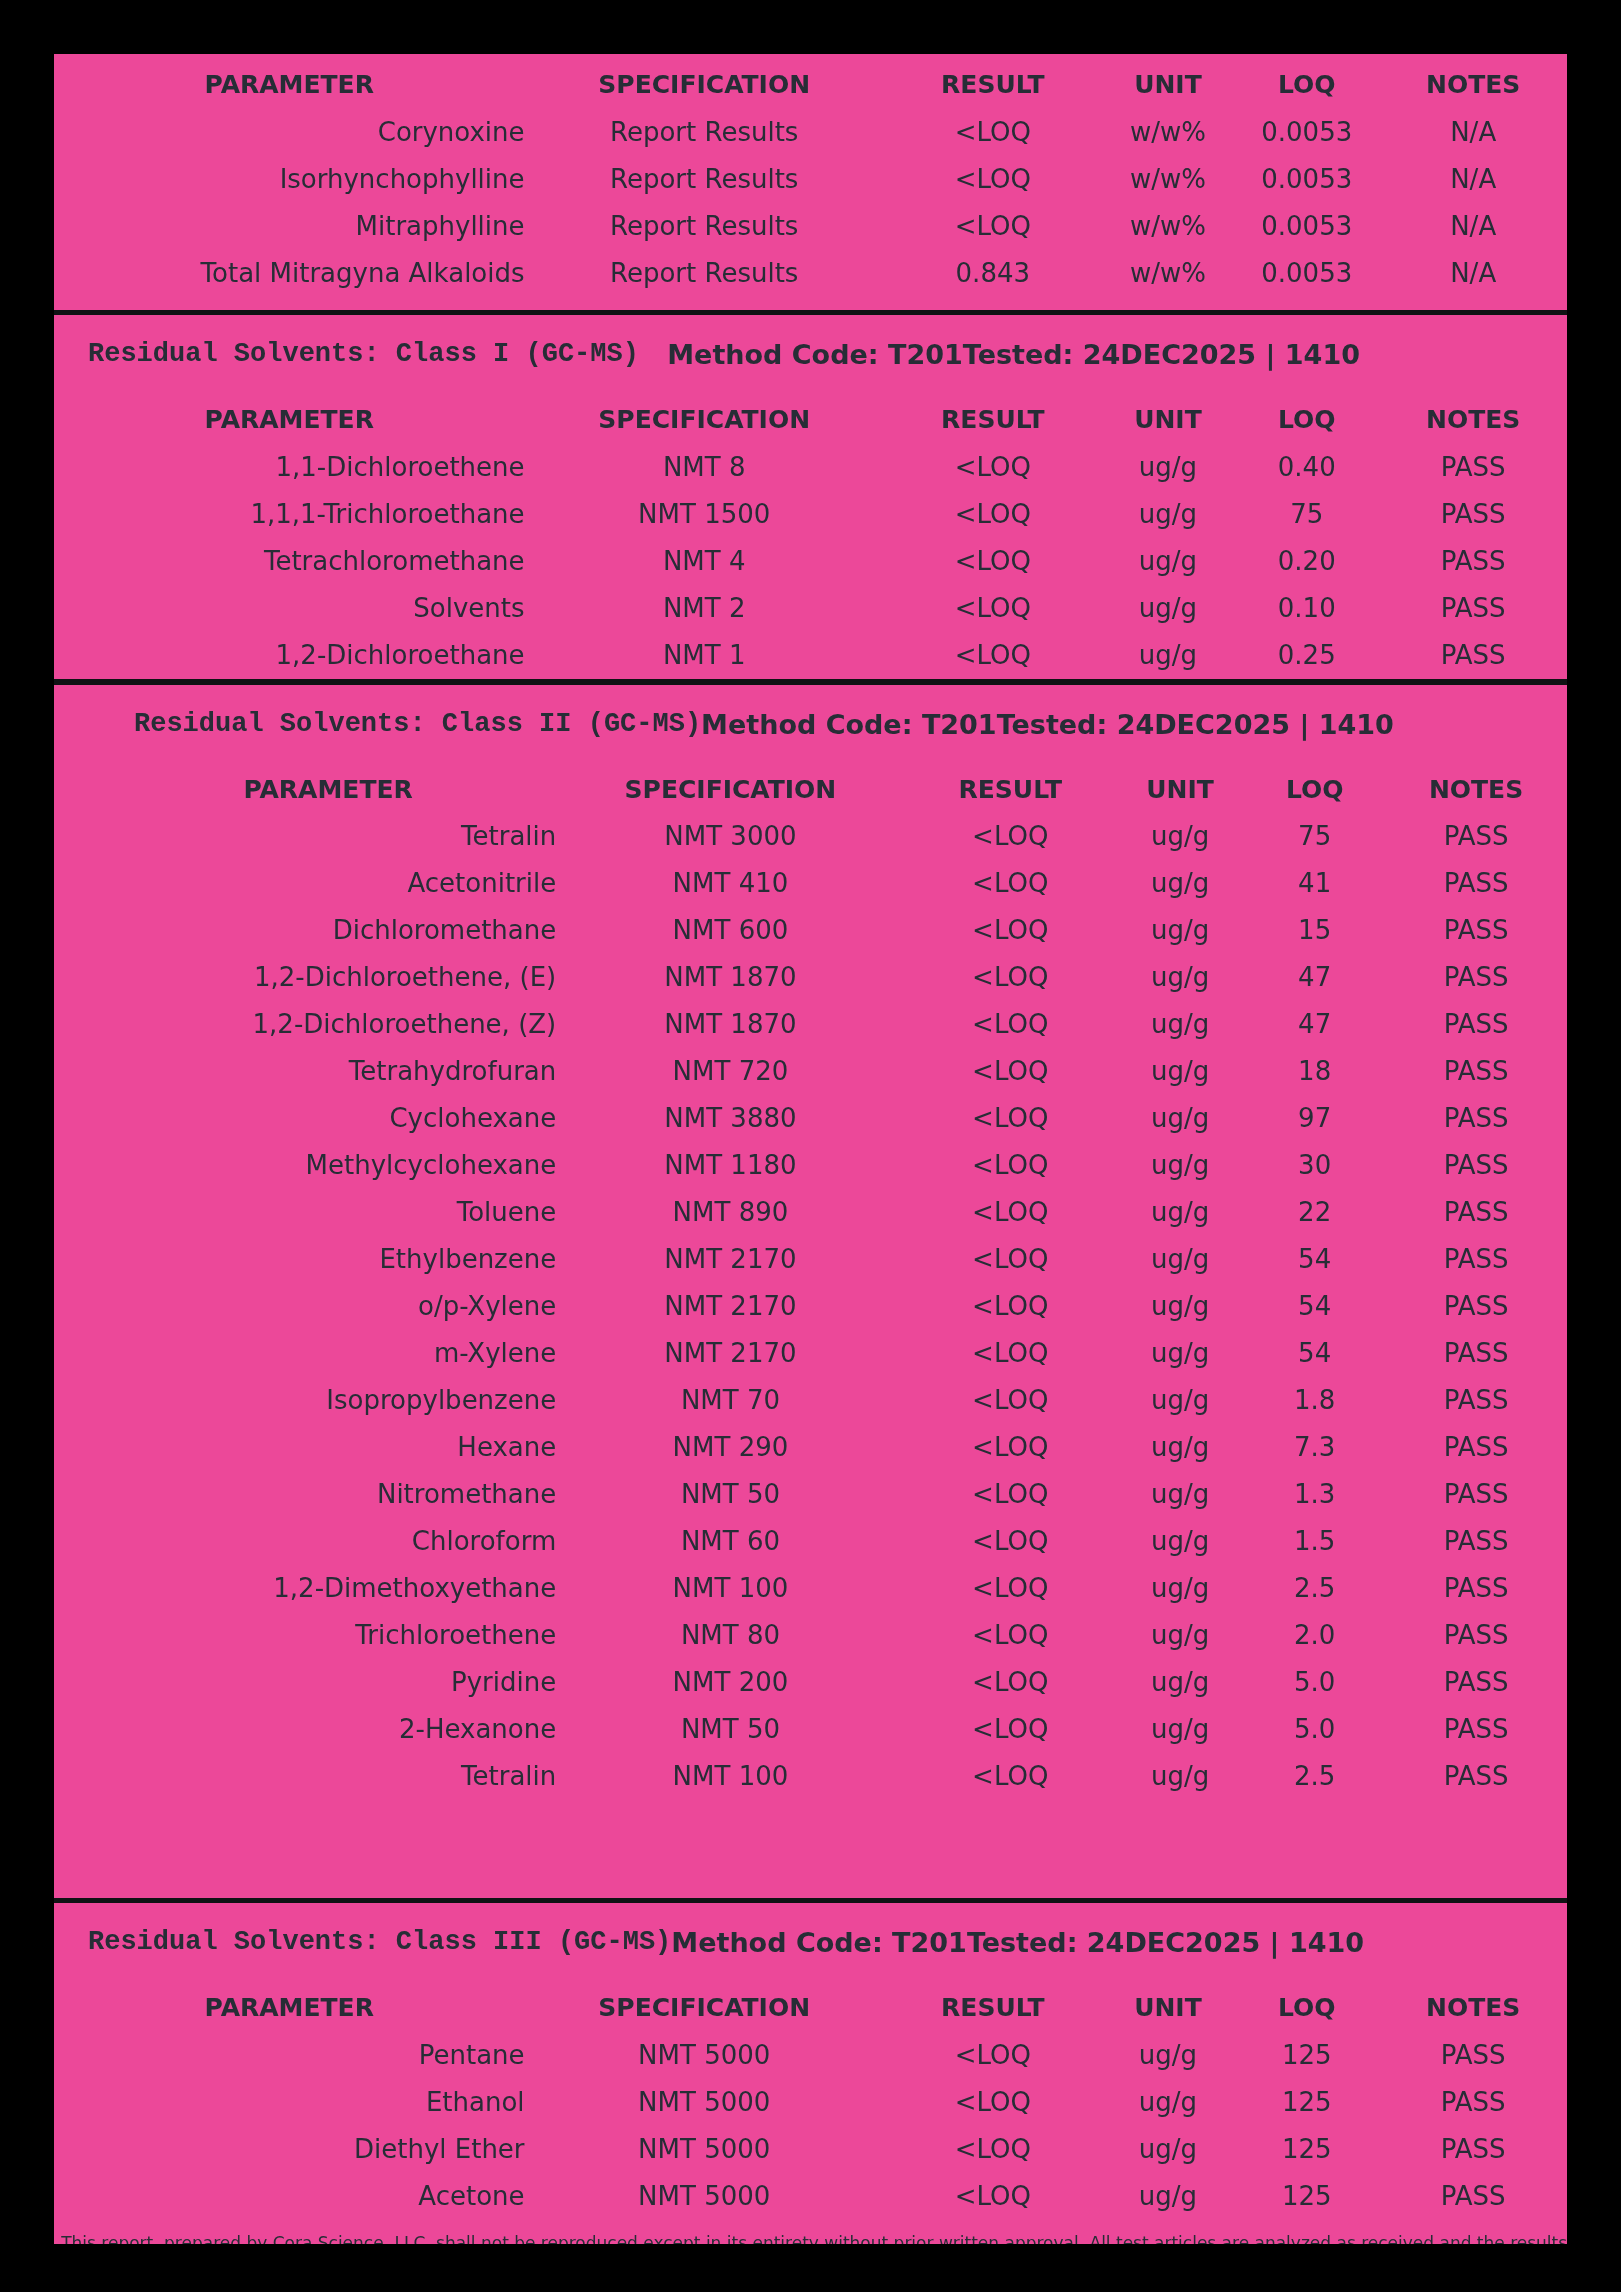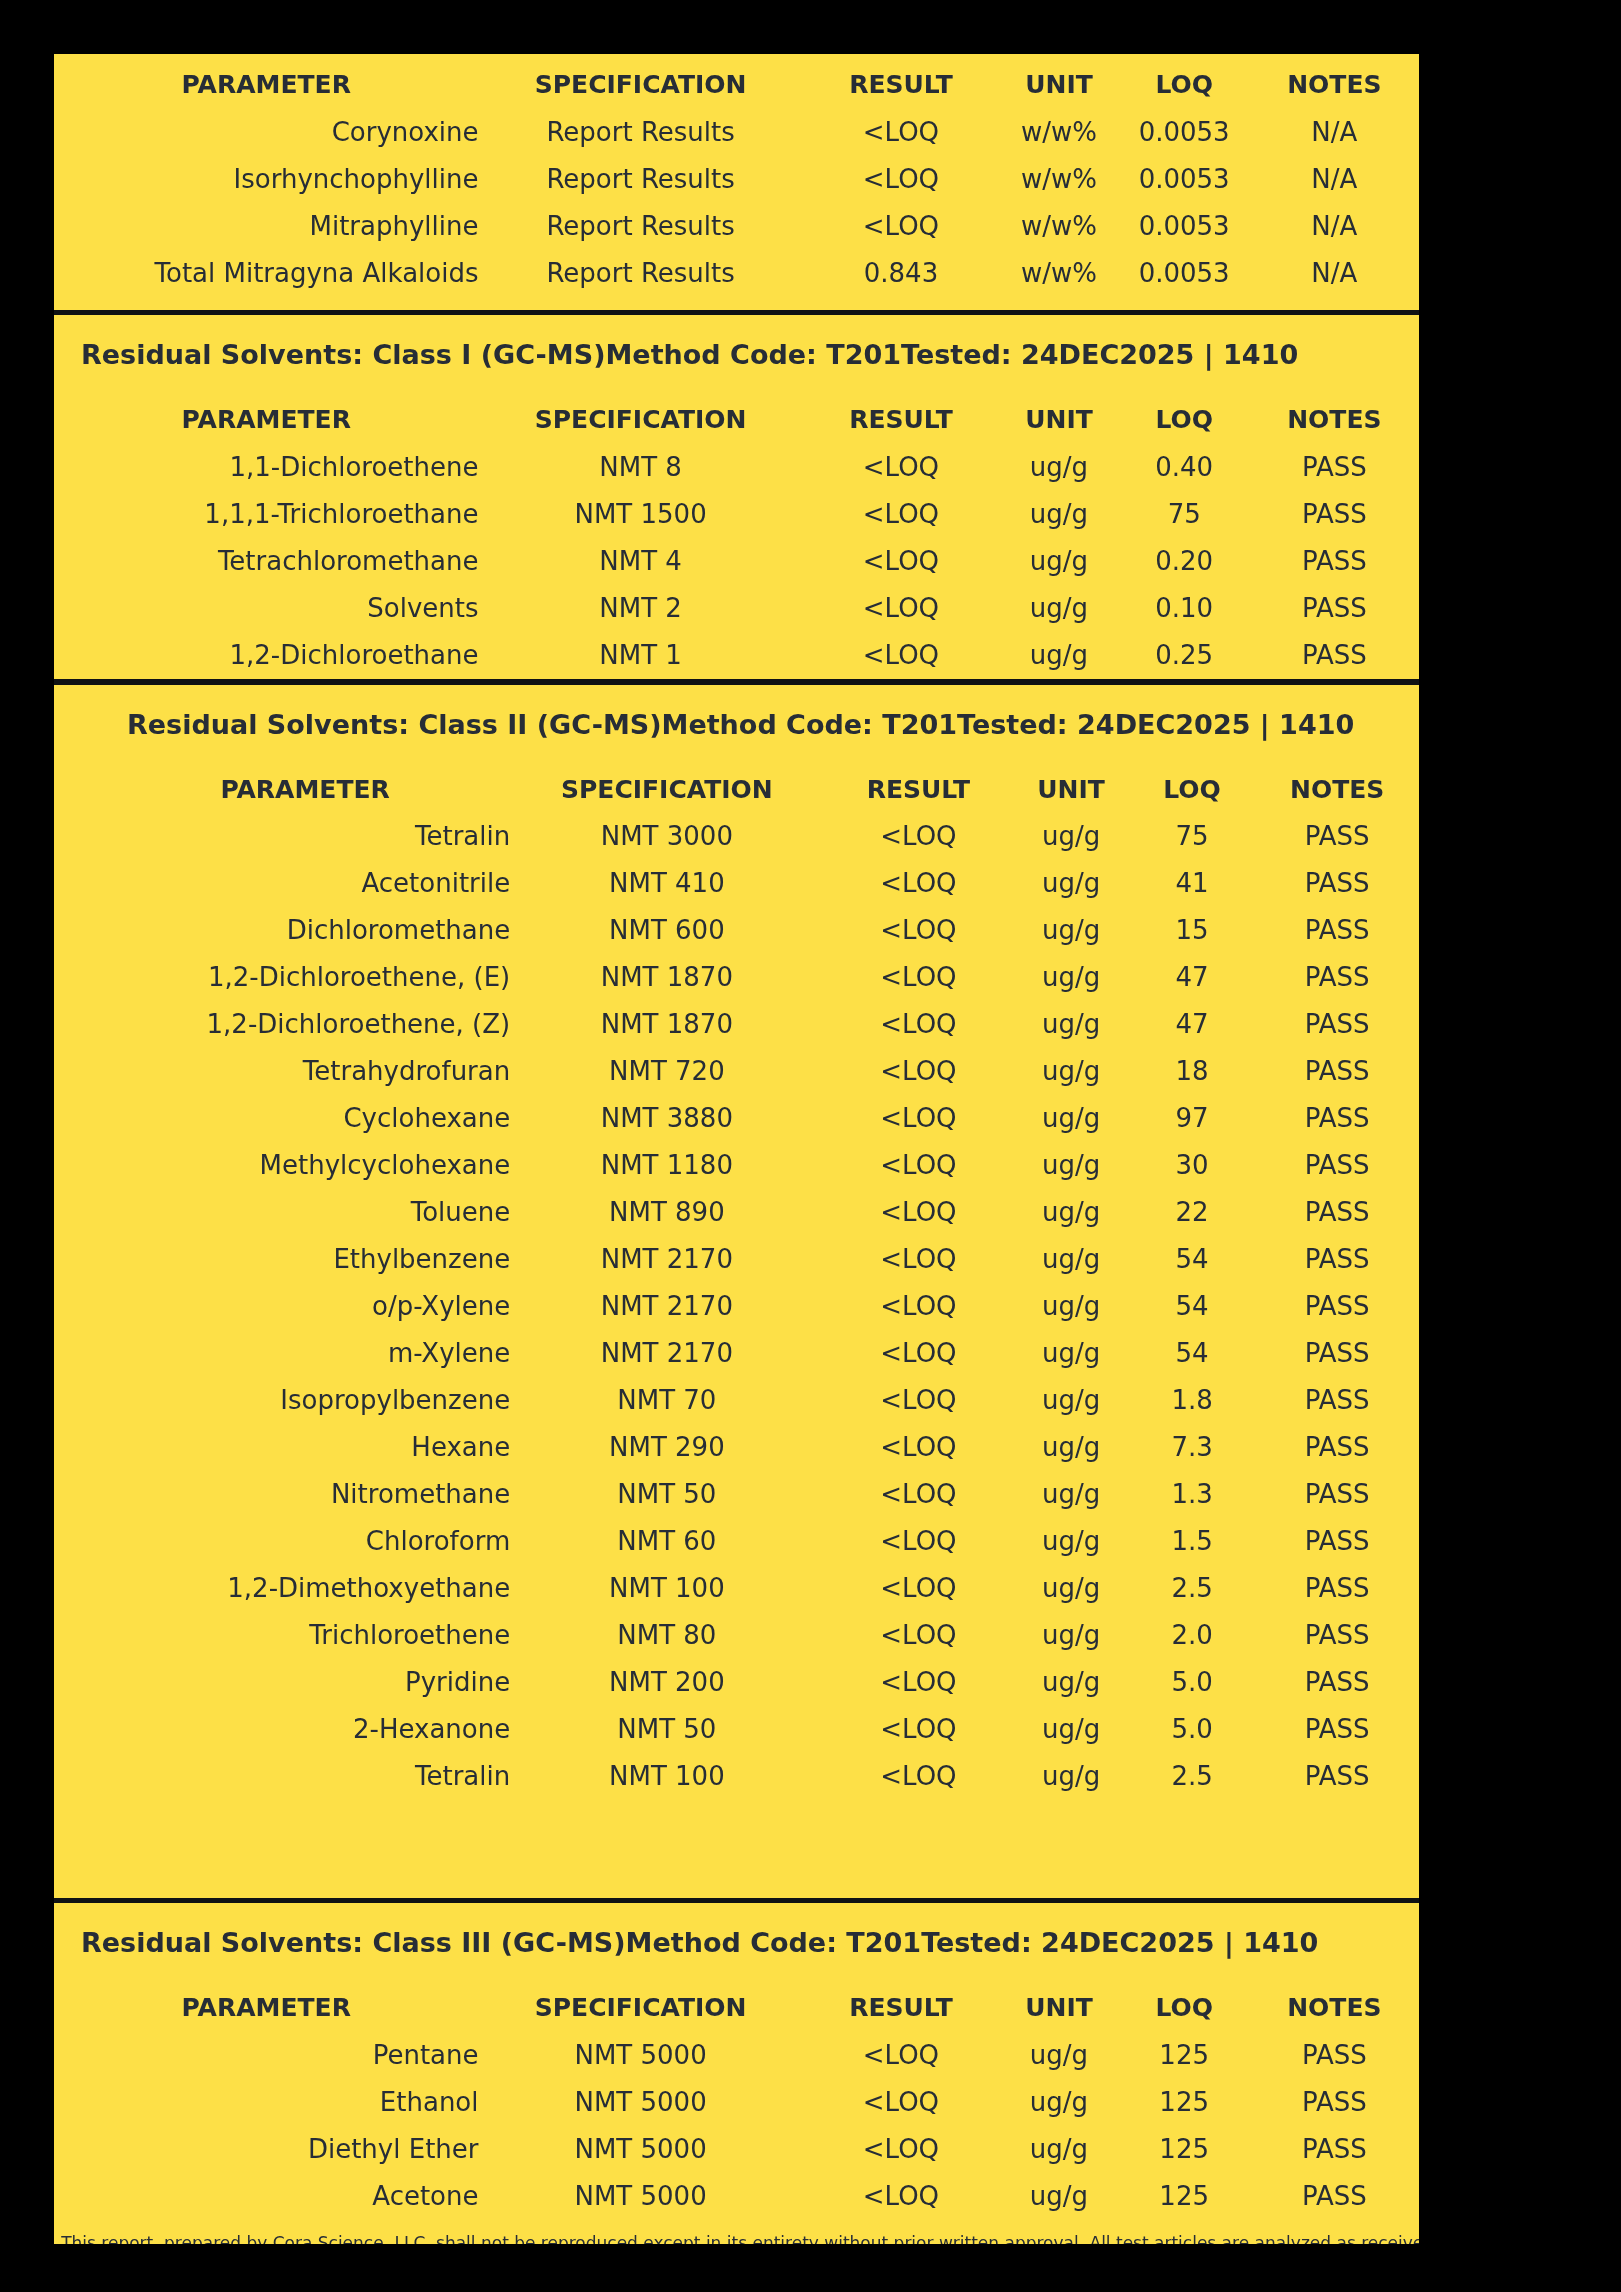--- a/index.html
+++ b/index.html
@@ -12,23 +12,23 @@
     height: 2293px;
     position: relative;
     overflow: hidden;
     font-family: "DejaVu Sans", "Liberation Sans", sans-serif;
     color: #272d36;
   }
   .document {
     position: absolute;
     left: 54px;
     top: 54px;
-    width: 1365px;
+    width: 1513px;
     height: 2190px;
-    background: #fde047;
+    background: #ec4899;
     overflow: hidden;
   }
   .report-section {
     overflow: hidden;
   }
   .sec-0 { height: 256px; }
   .sec-1 { height: 364px; }
   .sec-2 { height: 1213px; margin-left: 46px; }
   .sec-3 { height: 341px; }
   .divider {
@@ -37,21 +37,21 @@
   }
   .section-head {
     display: flex;
     align-items: center;
     margin-top: 25px;
     height: 29px;
     font-weight: 700;
     font-size: 27px;
     line-height: 29px;
   }
-  .sh-title  { flex: 1 1 0; padding-left: 27px; white-space: nowrap; }
+  .sh-title  { flex: 1 1 0; padding-left: 34px; white-space: nowrap; font-family: Liberation Mono, monospace; }
   .sh-method { flex: 0 0 auto; white-space: nowrap; }
   .sh-tested { flex: 1 1 0; text-align: left; padding-right: 25px; white-space: nowrap; }
   table.results {
     width: 100%;
     border-collapse: collapse;
     table-layout: fixed;
   }
   .sec-0 table.results { margin-top: 7.2px; }
   .with-head table.results { margin-top: 27px; }
   col.c-param { width: 31.1%; }

